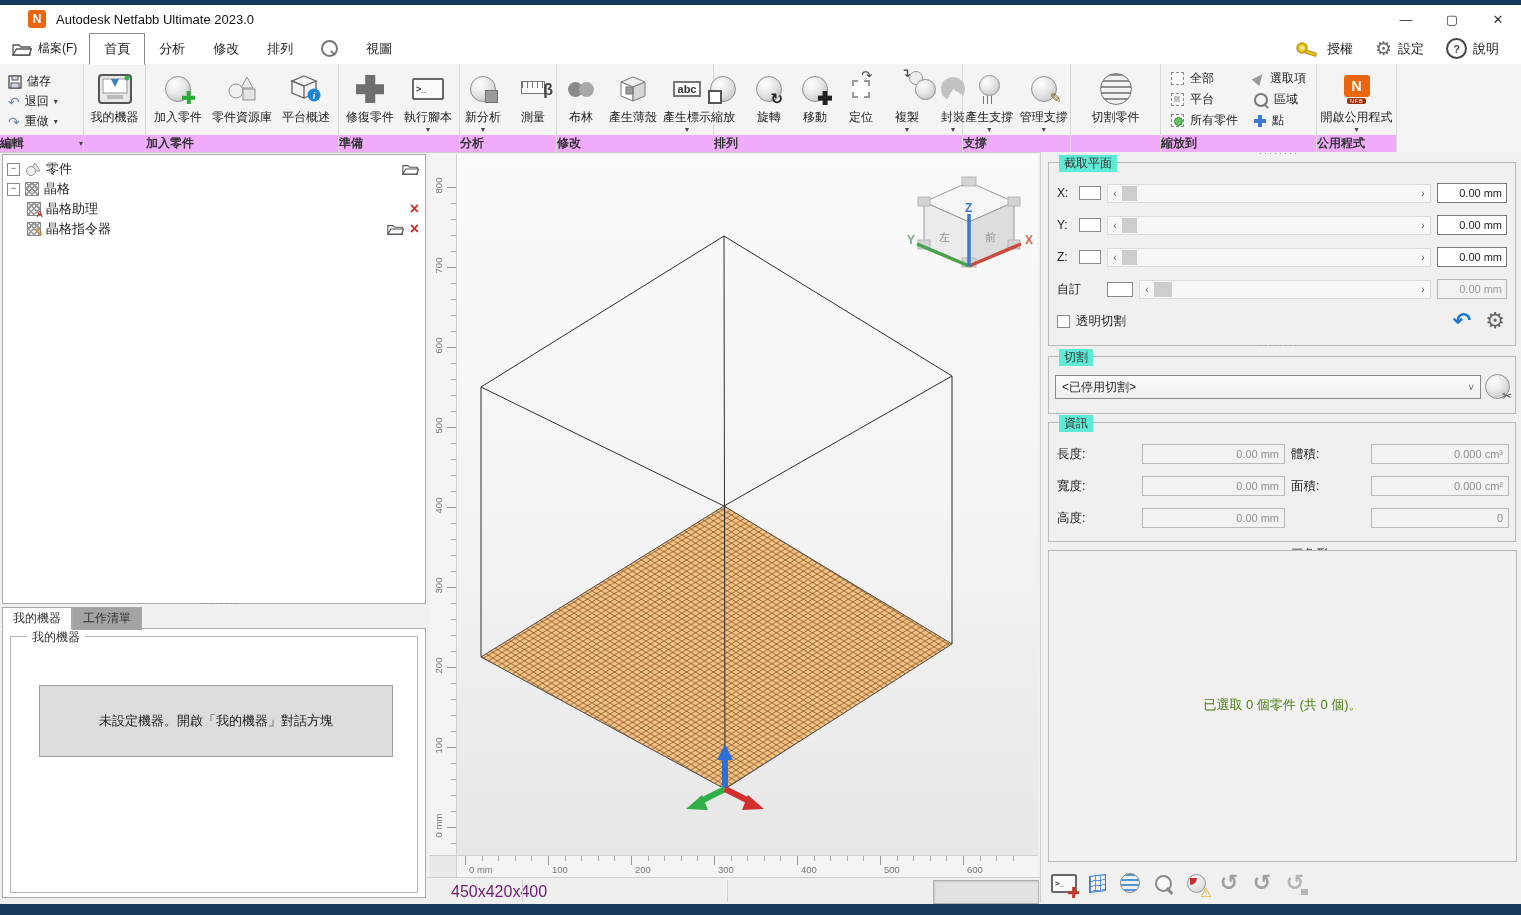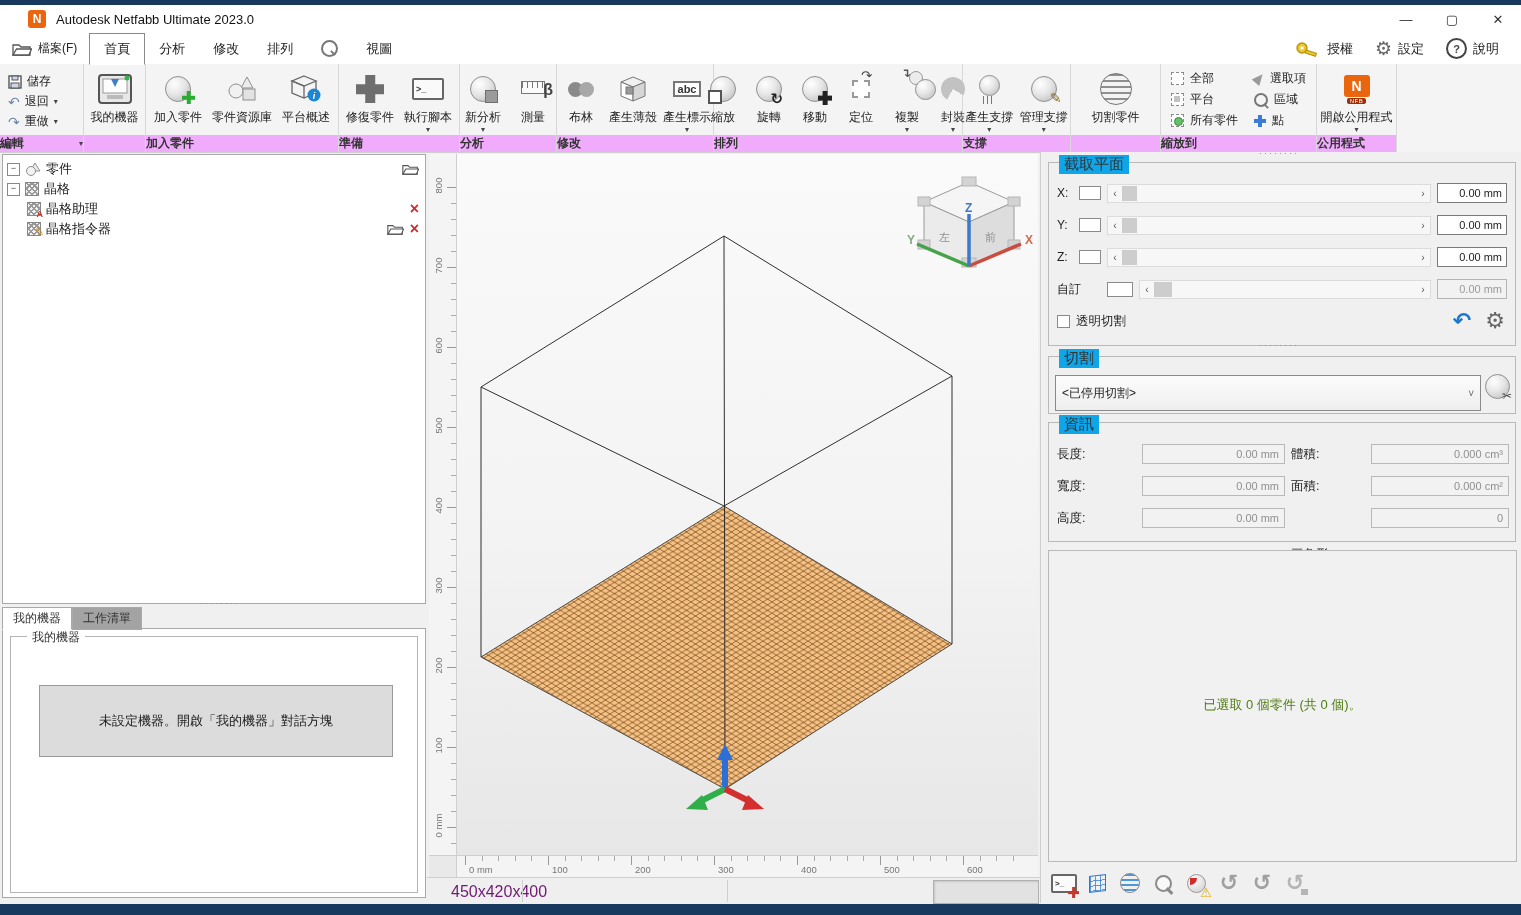--- a/index.html
+++ b/index.html
@@ -94,34 +94,34 @@
   .htick-major{position:absolute;top:0;width:1px;height:9px;background:#999;}
   .htick-minor{position:absolute;top:0;width:1px;height:5px;background:#aaa;}
   .htick-label{position:absolute;top:8px;font-size:9.5px;color:#777;}
   #statusbar{position:absolute;left:427px;top:877px;width:613px;height:26px;background:#efefef;border-top:1px solid #cfcfcf;}
   #statusbar .size{position:absolute;left:24px;top:5px;font-size:16px;color:#701a75;}
   .status-div{position:absolute;top:2px;width:1px;height:22px;background:#cfcfcf;}
   #status-box{position:absolute;left:506px;top:2px;width:104px;height:22px;background:#e2e2e2;border:1px solid #b0b0b0;box-shadow:inset 1px 1px 2px rgba(0,0,0,.12);}
   
   #right-panel{position:absolute;left:1040px;top:152px;width:481px;height:751px;background:#f0f0f0;border-left:1px solid #cfcfcf;box-sizing:border-box;}
   .gbox{position:absolute;border:1px solid #b9b9b9;}
-  .gbox .legend{position:absolute;top:-8px;left:10px;background:#0ea5e9;padding:0 5px;font-size:15px;color:#333;font-family:Liberation Mono, monospace;}
+  .gbox .legend{position:absolute;top:-8px;left:10px;background:#5eead4;padding:0 5px;font-size:12px;color:#333;font-family:Liberation Mono, monospace;}
   .clip-row{position:absolute;left:8px;right:8px;height:20px;display:flex;align-items:center;}
   .axis-lab{width:22px;font-size:12px;color:#222;}
   .cbox{width:22px;height:14px;border:1px solid #8a8a8a;background:#fff;box-sizing:border-box;}
   .cbox.sq{width:13px;height:13px;}
   .scrollb{flex:1;height:17px;background:#f7f7f7;border:1px solid #dcdcdc;display:flex;align-items:center;margin:0 6px;position:relative;}
   .sb-arrow{width:14px;text-align:center;color:#555;font-size:10px;line-height:17px;}
   .sb-thumb{width:15px;height:15px;background:#cdcdcd;}
   .sb-spacer{flex:1;}
   .valbox{width:70px;height:20px;border:1px solid #7a7a7a;background:#fff;box-sizing:border-box;
           font-size:11px;display:flex;align-items:center;justify-content:flex-end;padding-right:4px;color:#222;}
   .valbox.dis{border-color:#b5b5b5;background:#f2f2f2;color:#9a9a9a;}
   .undo-ic{color:#1d78cf;font-size:22px;font-weight:bold;line-height:1;}
-  .dropdown{position:absolute;height:36px;border:1px solid #8a8a8a;background:linear-gradient(#fcfcfc,#eeeeee);
+  .dropdown{position:absolute;height:24px;border:1px solid #8a8a8a;background:linear-gradient(#fcfcfc,#eeeeee);
             display:flex;align-items:center;padding:0 6px;font-size:12px;color:#222;box-sizing:border-box;}
   .dropdown .chev{margin-left:auto;color:#666;font-size:10px;}
   .infobox{height:20px;border:1px solid #b9b9b9;background:#f2f2f2;box-sizing:border-box;font-size:11px;color:#8f8f8f;
            display:flex;align-items:center;justify-content:flex-end;padding-right:5px;position:absolute;}
   .info-lab{position:absolute;font-size:12.5px;color:#222;}
   #sel-panel{position:absolute;left:7px;top:398px;width:467px;height:310px;border:1px solid #b9b9b9;background:#f1f1f1;text-align:center;}
   #sel-panel .msg{margin-top:145px;font-size:13px;color:#4d7c0f;}
   #rp-toolbar{position:absolute;left:10px;top:718px;display:flex;align-items:center;gap:7px;}
   .tb-ic{width:26px;height:26px;display:flex;align-items:center;justify-content:center;position:relative;}
   .gray-arrow{font-size:22px;color:#a0a0a0;font-weight:bold;line-height:1;}

